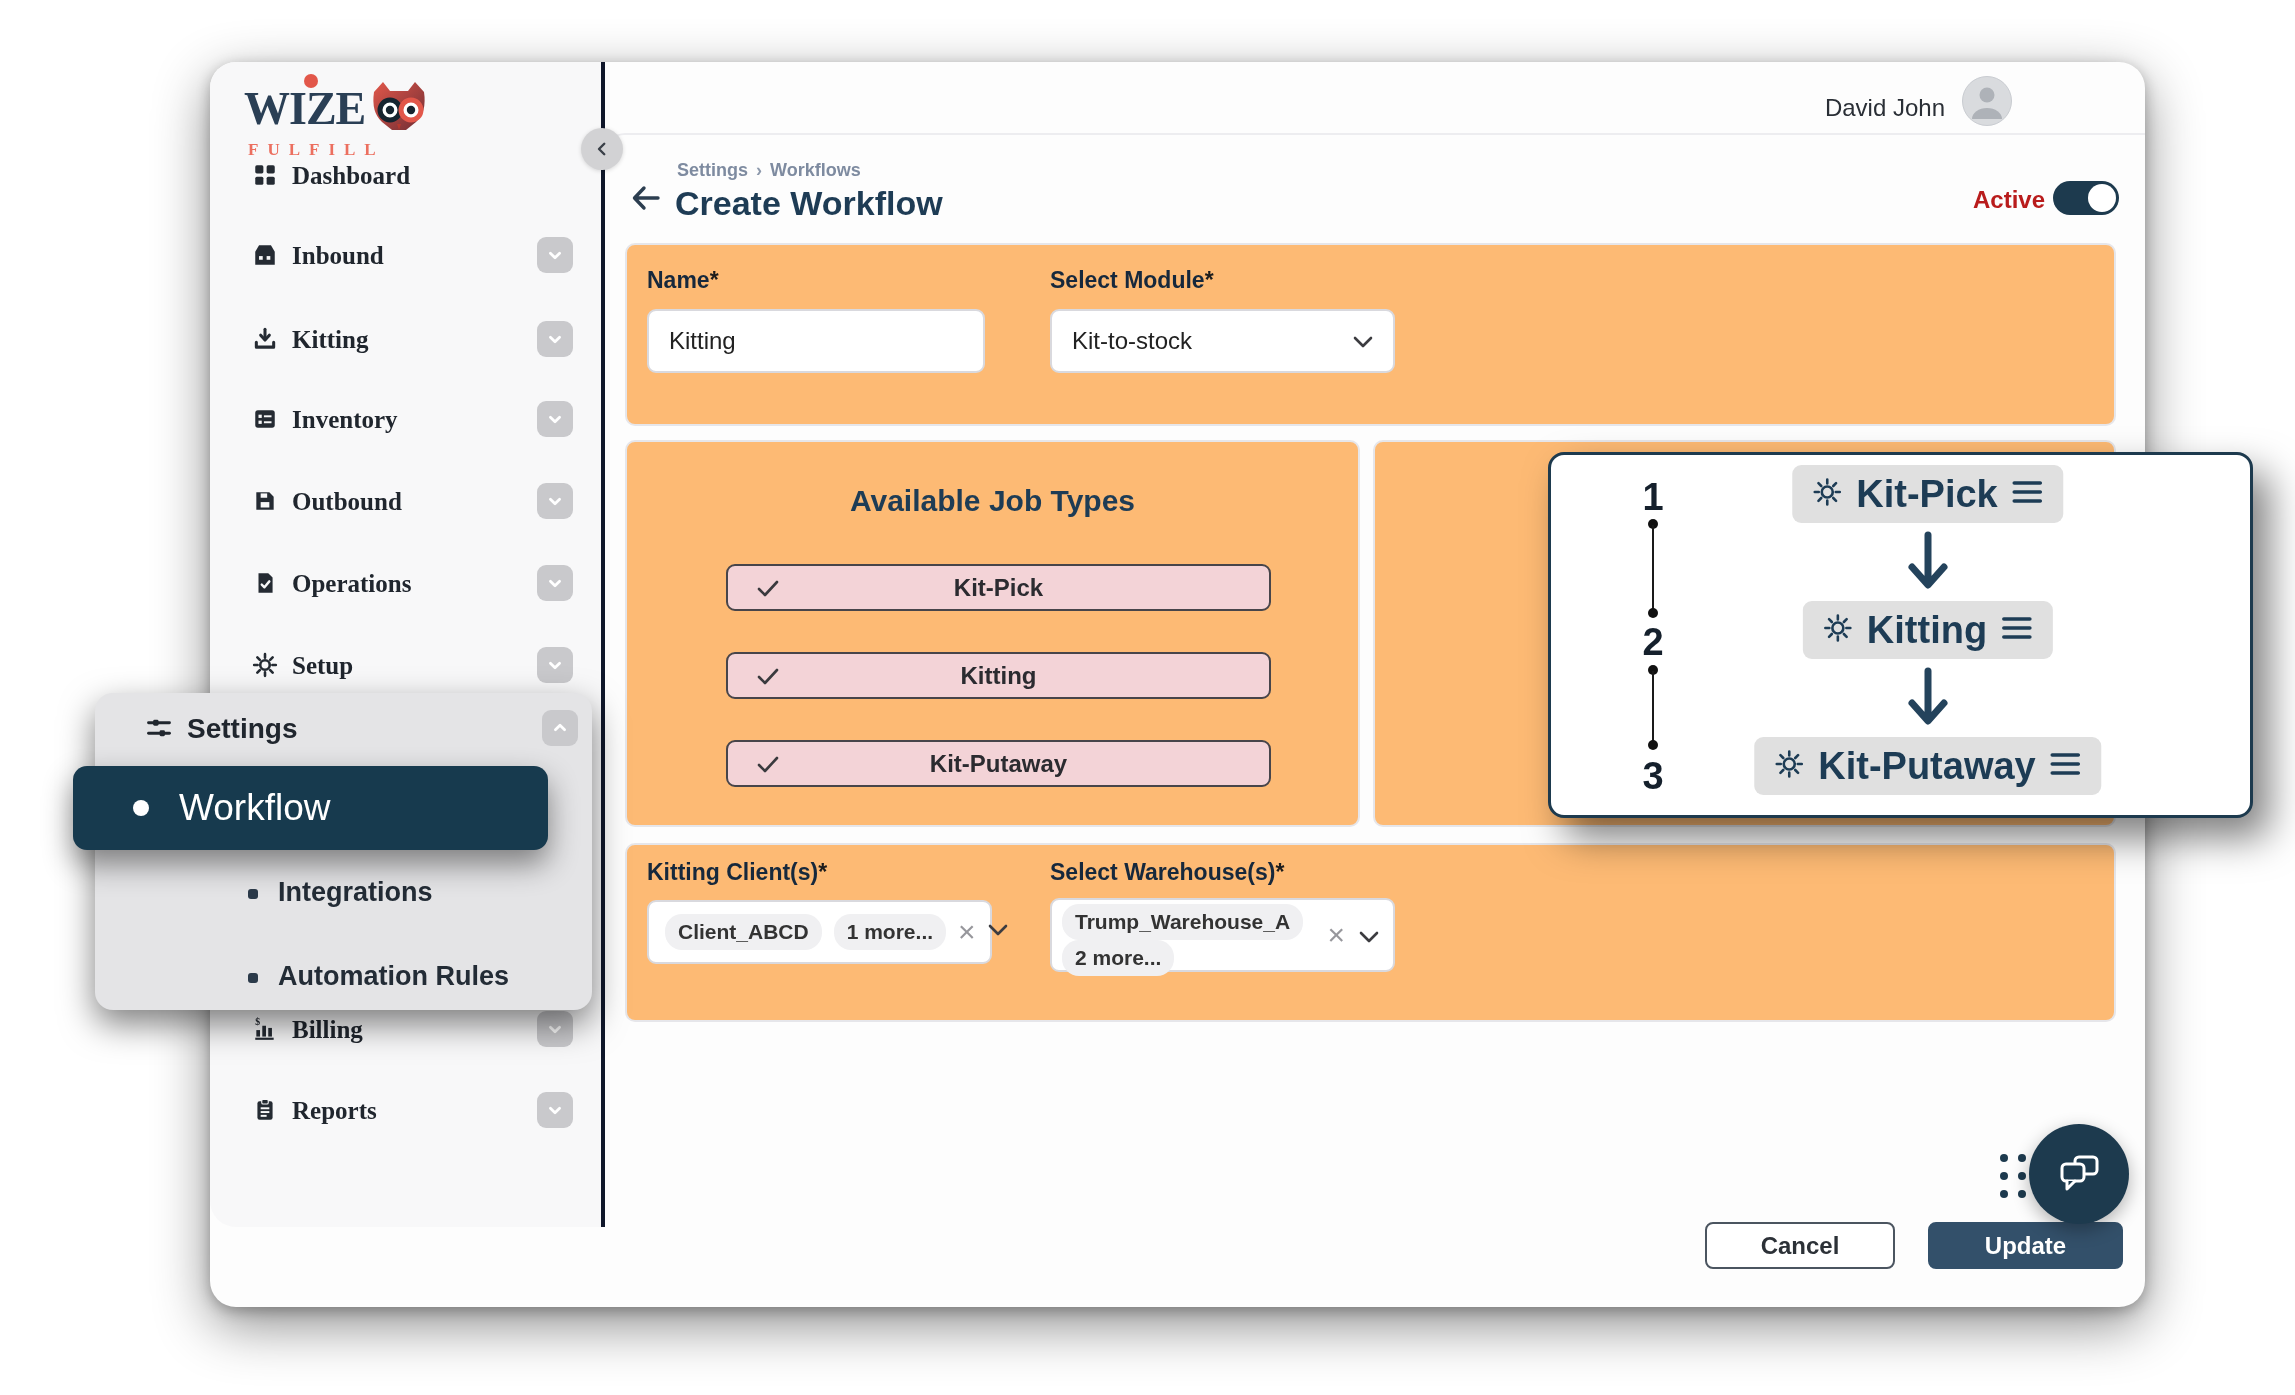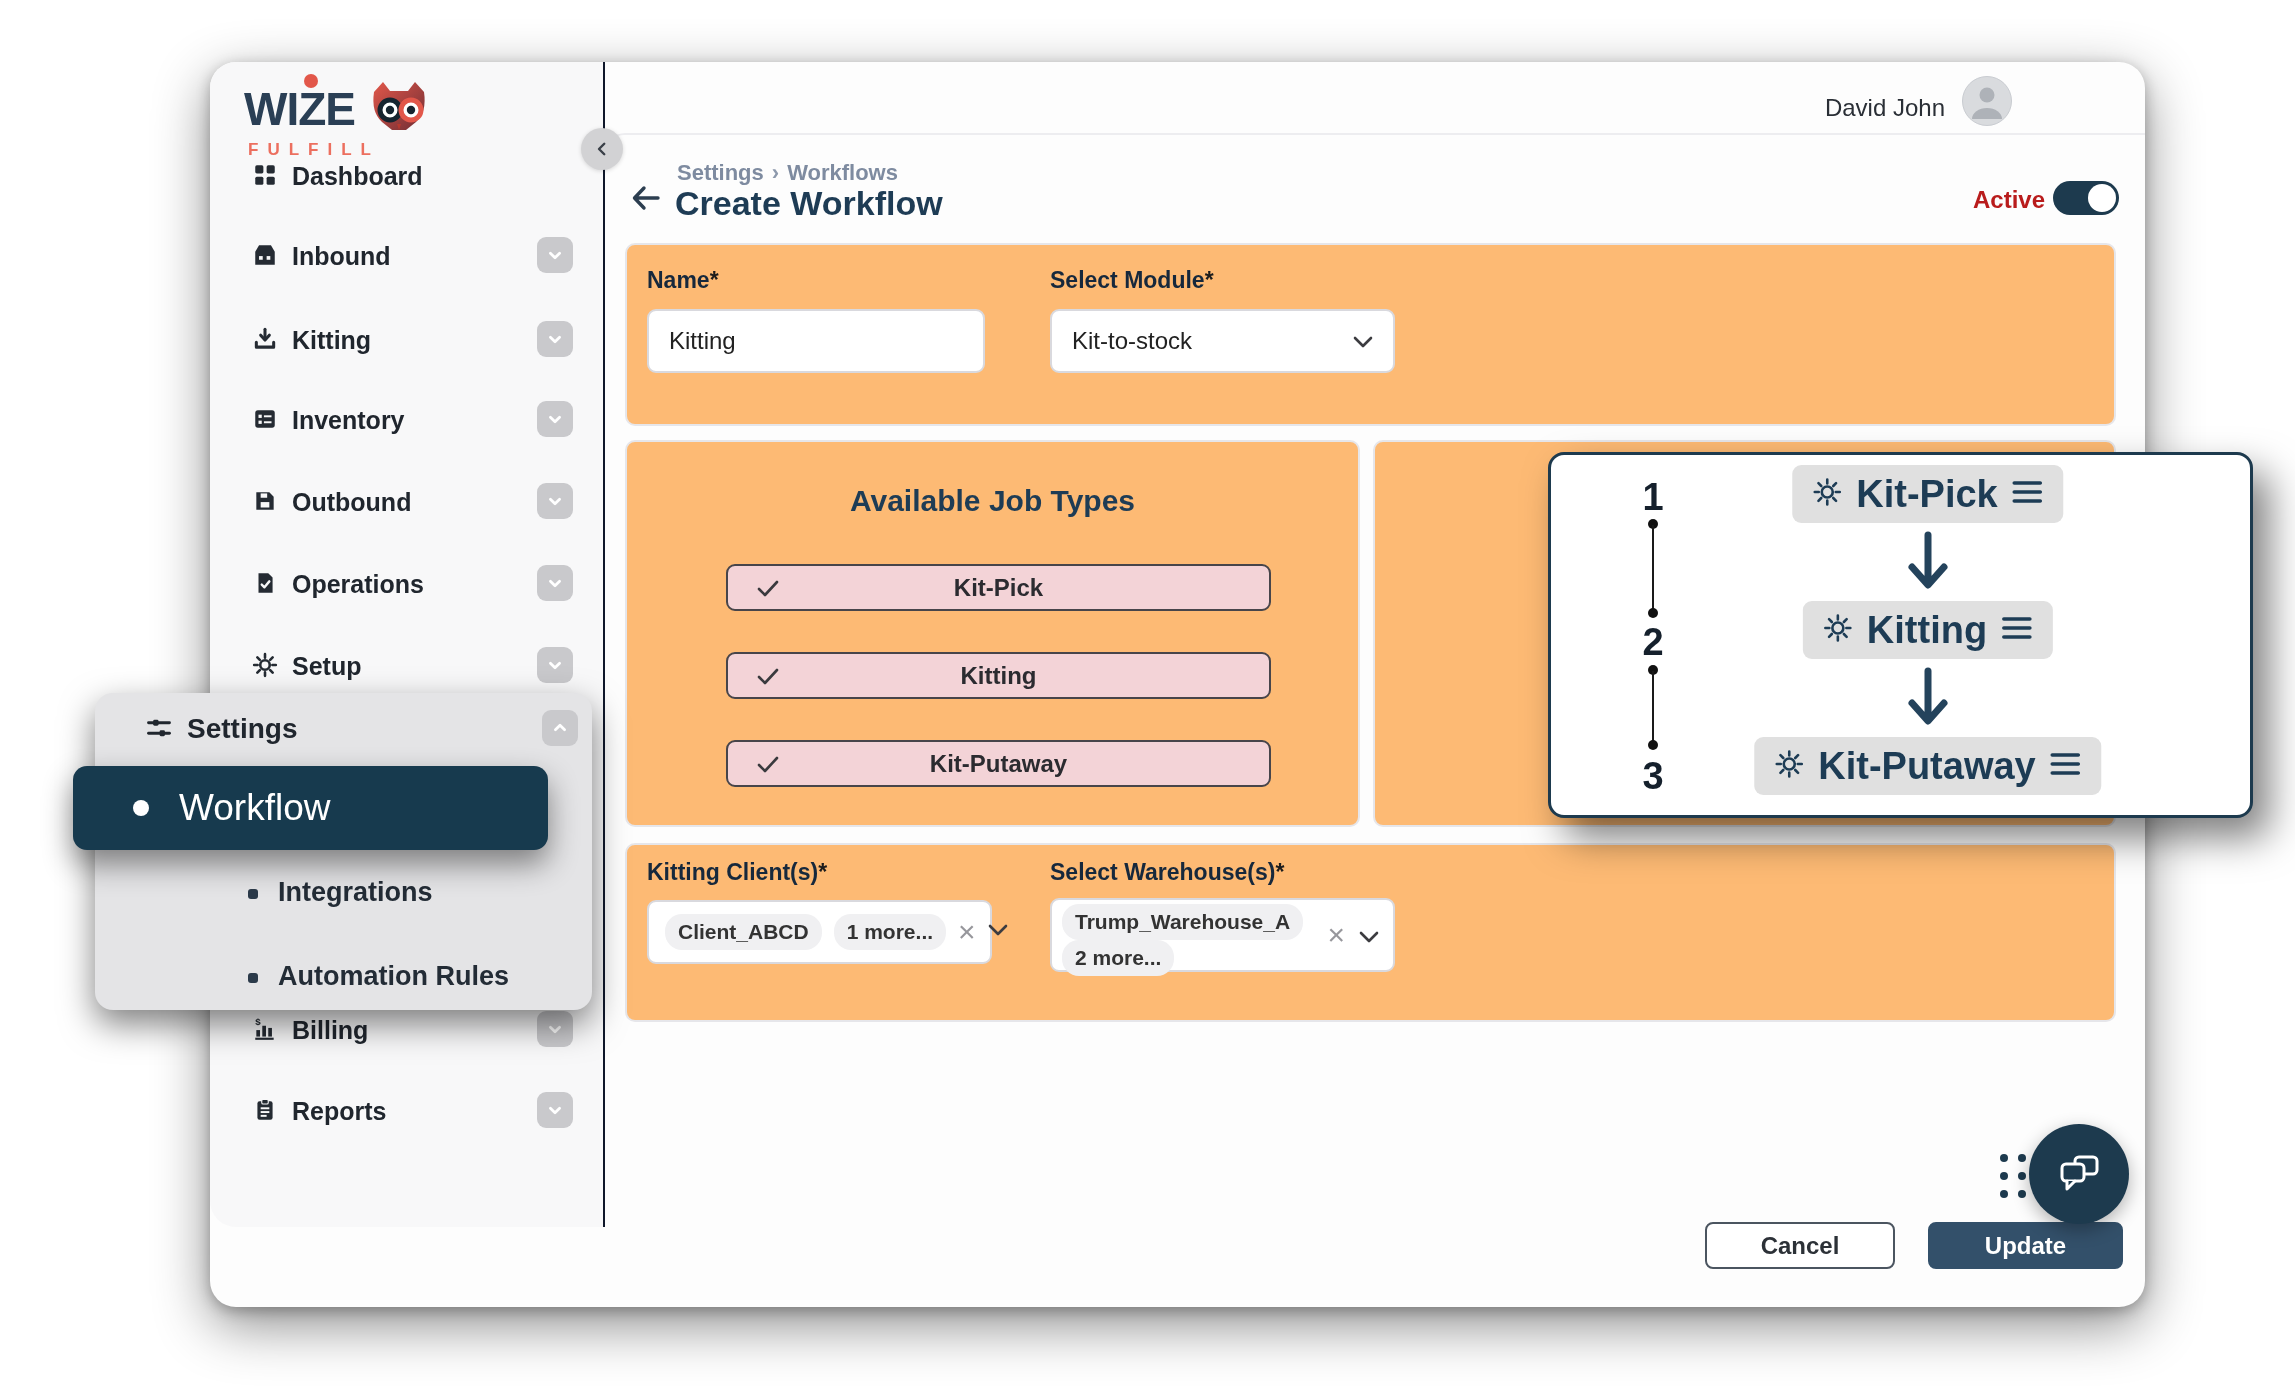--- a/index.html
+++ b/index.html
@@ -6,40 +6,40 @@
   *{box-sizing:border-box;}
   body{font-family:"Liberation Sans","DejaVu Sans",sans-serif;-webkit-font-smoothing:antialiased;}
   .stage{position:relative;width:2295px;height:1395px;background:#ffffff;overflow:hidden;}
   .abs{position:absolute;}
 
   
   .app-window{left:210px;top:62px;width:1935px;height:1245px;background:#fdfdfd;border-radius:26px;
     box-shadow:0 18px 55px rgba(0,0,0,.45), 0 4px 14px rgba(0,0,0,.25);}
 
   
-  .sidebar{left:0;top:0;width:395px;height:1165px;background:#f8f8f9;border-right:2px solid #0f172a;border-radius:26px 0 0 26px;}
+  .sidebar{left:0;top:0;width:395px;height:1165px;background:#f8f8f9;border-right:4px solid #0f172a;border-radius:26px 0 0 26px;font-family:Liberation Serif, serif;}
   .logo{left:34px;top:12px;width:220px;height:110px;}
   .logo-word{left:0;top:8px;font-size:46px;font-weight:800;letter-spacing:-1px;color:#2a3f55;}
   .logo-dot{left:60px;top:0px;width:14px;height:14px;border-radius:50%;background:#e2574a;}
   .logo-sub{left:4px;top:66px;font-size:17px;font-weight:700;letter-spacing:9px;color:#ec6f5f;}
   .owl{left:122px;top:6px;}
   .nav-row{left:0;width:395px;height:44px;}
   .nav-ic{position:absolute;left:42px;top:9px;width:26px;height:26px;}
   .nav-lbl{position:absolute;left:82px;top:9px;font-size:25px;font-weight:800;color:#20262e;}
   .exp-btn{position:absolute;left:327px;top:4px;width:36px;height:36px;background:#c9c9cc;border-radius:9px;display:flex;align-items:center;justify-content:center;}
   .collapse-btn{left:371px;top:66px;width:42px;height:42px;border-radius:50%;background:#d2d2d4;display:flex;align-items:center;justify-content:center;z-index:4;box-shadow:0 1px 4px rgba(0,0,0,.15);}
 
   
   .user-name{left:1555px;top:32px;width:180px;text-align:right;font-size:24px;font-weight:500;color:#2a2f36;}
   .avatar{left:1752px;top:14px;width:50px;height:50px;border-radius:50%;background:#d9dbde;border:1px solid #c9ccd1;overflow:hidden;}
   .content-sep{left:395px;top:71px;right:0;bottom:0;border-top:2px solid #ededf0;border-left:0;border-radius:20px 0 0 0;pointer-events:none;}
 
   
   .back-arrow{left:418px;top:118px;width:36px;height:36px;}
-  .breadcrumb{left:467px;top:98px;font-size:22px;font-weight:600;color:#7e8ba0;}
+  .breadcrumb{left:467px;top:98px;font-size:18px;font-weight:600;color:#7e8ba0;}
   .crumb-sep{margin:0 8px;color:#8d99ac;}
   .page-title{left:465px;top:122px;font-size:34px;font-weight:800;color:#1e3c55;}
   .active-label{left:1735px;top:124px;width:100px;text-align:right;font-size:24px;font-weight:600;color:#b91c1c;}
   .toggle{left:1843px;top:119px;width:66px;height:34px;border-radius:18px;background:#1d3a4e;}
   .toggle-knob{position:absolute;right:3px;top:3px;width:28px;height:28px;border-radius:50%;background:#ffffff;}
 
   
   .card{background:#fdba74;border:2px solid #e6e6ea;border-radius:10px;}
   .card-top{left:415px;top:181px;width:1491px;height:183px;}
   .card-jobs{left:415px;top:378px;width:735px;height:387px;}

